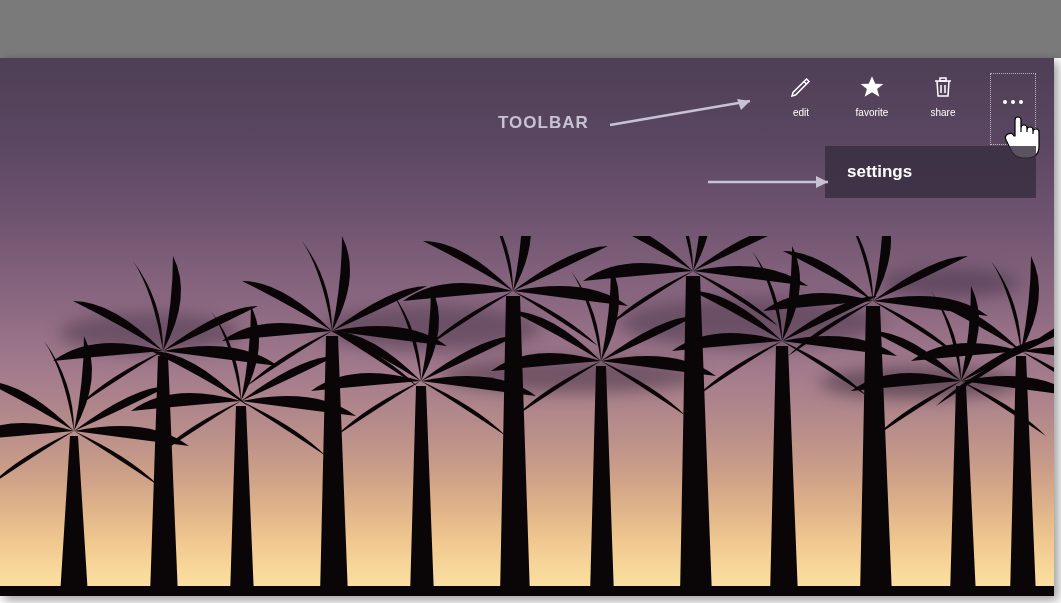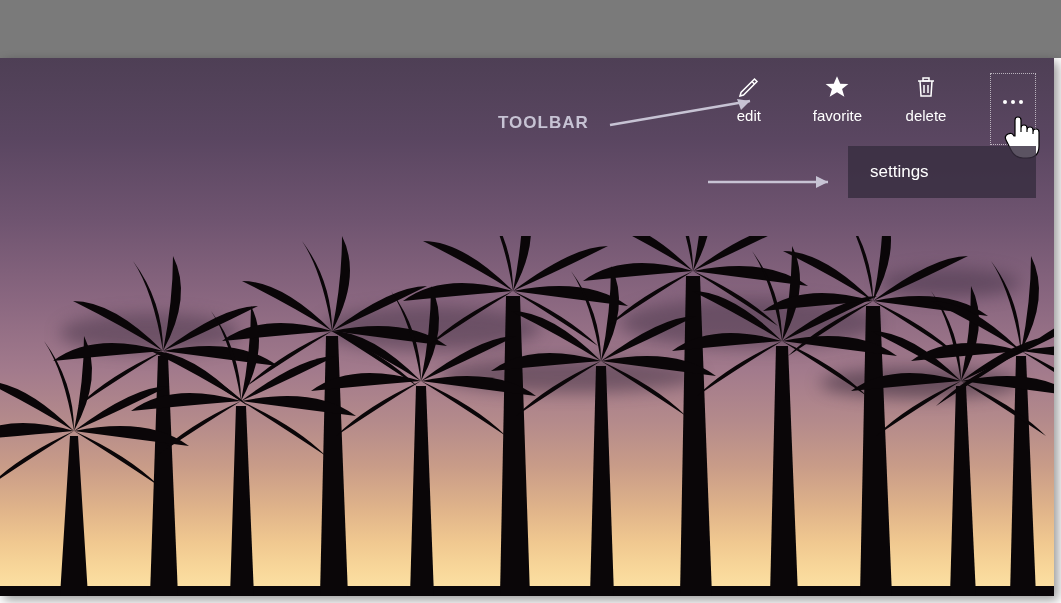--- a/index.html
+++ b/index.html
@@ -64,23 +64,23 @@
       height: 360px;
       pointer-events: none;
     }
 
     .toolbar {
       position: absolute;
       top: 15px;
       right: 18px;
       display: flex;
       align-items: flex-start;
-      gap: 40px;
+      gap: 23px;
       color: #fff;
-      font-size: 15px;
+      font-size: 10px;
       font-weight: 300;
     }
     .toolbar-btn {
       display: flex;
       flex-direction: column;
       align-items: center;
       gap: 6px;
       cursor: pointer;
       color: #fff;
       min-width: 48px;
@@ -120,25 +120,25 @@
       position: absolute;
       top: 40px;
       left: 10px;
       pointer-events: none;
     }
 
     .overflow-menu {
       position: absolute;
       top: 88px;
       right: 18px;
-      width: 188px;
+      width: 211px;
       background: rgba(55,45,64,0.82);
       color: #fff;
       font-size: 17px;
-      font-weight: 400;
+      font-weight: 700;
     }
     .overflow-item {
       padding: 16px 22px;
       cursor: pointer;
     }
 
     .annotation {
       position: absolute;
       color: #c7c3d4;
       font-size: 17px;
@@ -260,21 +260,21 @@
     </div>
     <div class="toolbar-btn">
       <span class="icon-wrap">
         <svg width="24" height="24" viewBox="0 0 24 24" stroke-width="1.5">
           <path d="M4 6 L20 6"></path>
           <path d="M6 6 L7 21 L17 21 L18 6"></path>
           <path d="M9 3 L15 3 L15 6 L9 6 Z"></path>
           <path d="M10 10 L10 18 M14 10 L14 18"></path>
         </svg>
       </span>
-      <span>delete</span>
+      <span>share</span>
     </div>
     <div class="more-btn">
       <div class="more-dots">
         <span></span>
           <span></span>
           <span></span>
       </div>
       <svg class="cursor-hand" width="42" height="48" viewBox="0 0 42 48">
         <g>
           <path fill="#fff" stroke="#000" stroke-width="1.2" d="M14 22 L14 6 Q14 3 17 3 Q20 3 20 6 L20 18 L20 14 Q20 11 23 11 Q26 11 26 14 L26 18 L26 16 Q26 13 29 13 Q32 13 32 16 L32 20 L32 18 Q32 15 35 15 Q38 15 38 18 L38 32 Q38 44 26 44 L22 44 Q14 44 10 36 L5 26 Q3 22 7 20 Q11 18 13 22 Z"></path>

